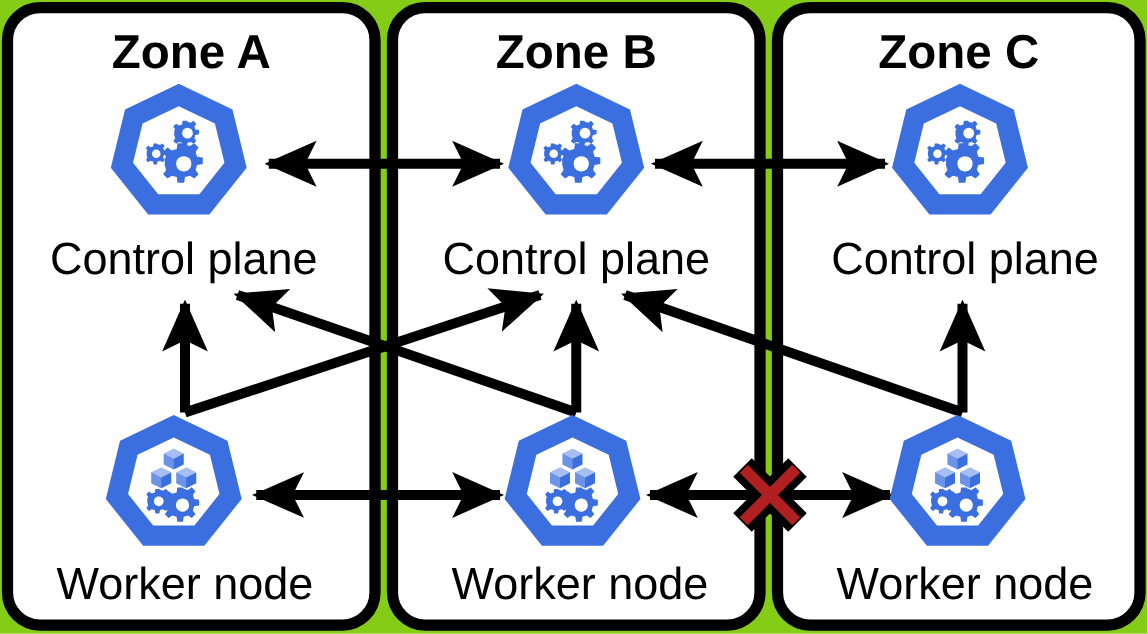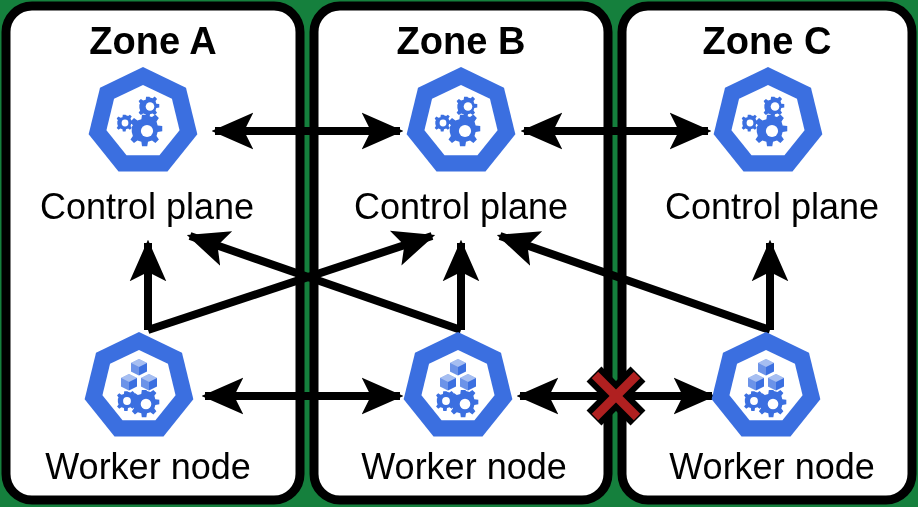--- a/index.html
+++ b/index.html
@@ -7,21 +7,21 @@
     padding: 0;
     background: #ffffff;
   }
   body {
     font-family: "Liberation Sans", sans-serif;
   }
   #canvas {
     position: relative;
     width: 918px;
     height: 507px;
-    background: #15803d;
+    background: #84cc16;
     overflow: hidden;
   }
   #diagram-svg {
     position: absolute;
     left: 0;
     top: 0;
     width: 918px;
     height: 507px;
   }
   .zone-title {

